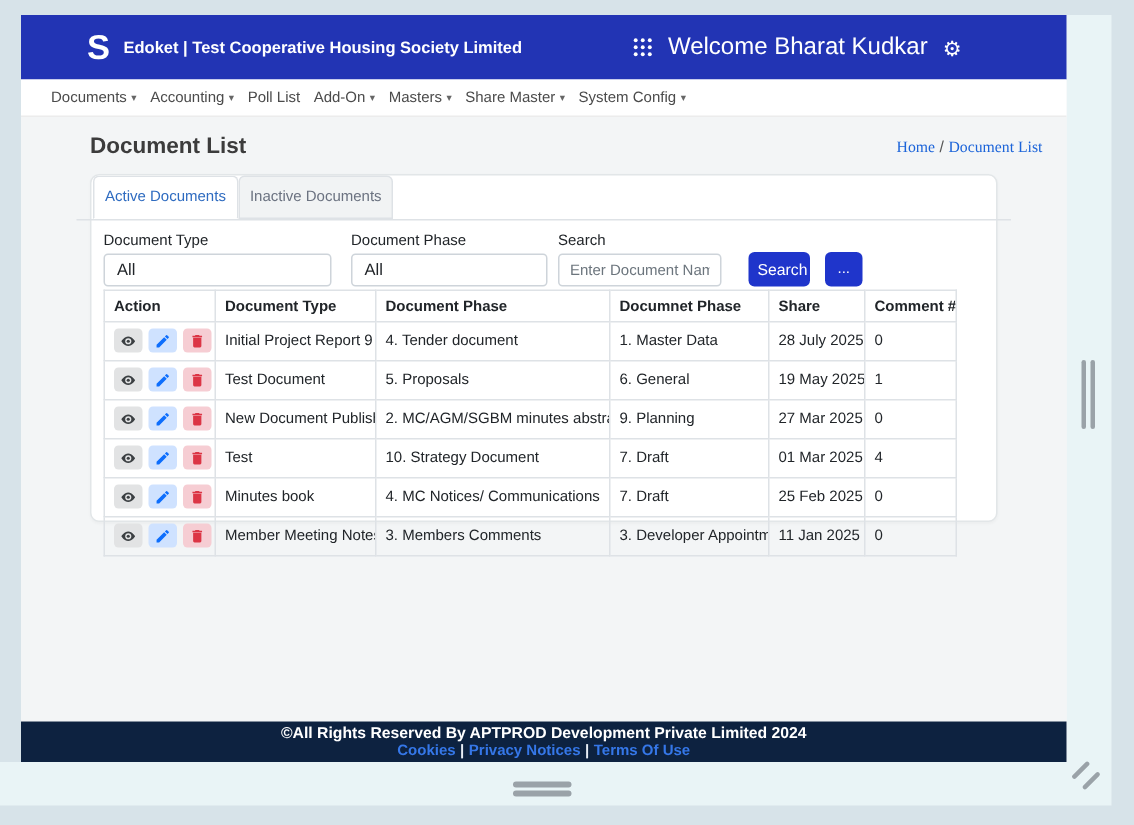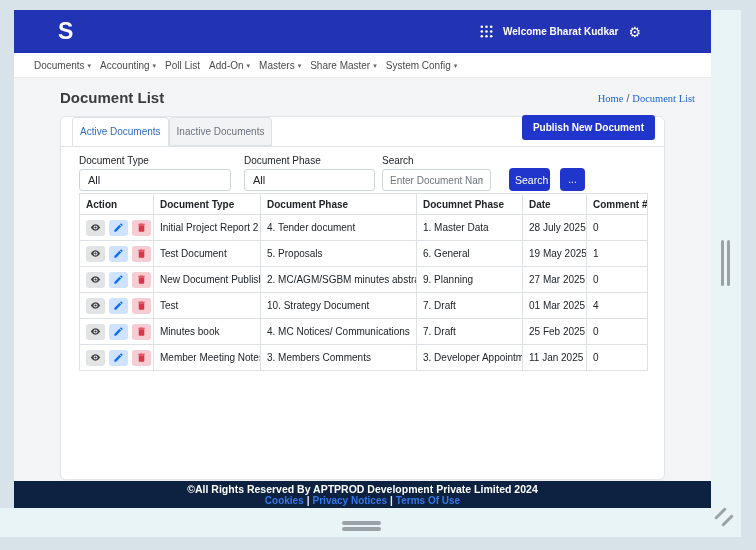--- a/index.html
+++ b/index.html
@@ -14,35 +14,35 @@
   .dbar{position:absolute;width:3px;height:15px;background:#9aa2a8;border-radius:2px;transform:rotate(45deg);}
 
   
   .page{position:absolute;left:14px;top:10px;width:697px;height:498px;background:#ffffff;}
 
   .app-header{position:absolute;top:0;left:0;right:0;height:43px;background:#2234b4;display:flex;align-items:center;padding:0 70px 0 44px;box-sizing:border-box;color:#fff;}
   .logo{font-size:23px;font-weight:bold;line-height:1;margin-right:10px;letter-spacing:-1px;}
   .brand{font-size:11px;font-weight:bold;white-space:nowrap;}
   .hdr-right{margin-left:auto;display:flex;align-items:center;gap:10px;}
   .apps-grid svg{display:block;}
-  .welcome{font-size:10px;font-weight:bold;white-space:nowrap;}
+  .welcome{font-size:16px;font-weight:normal;white-space:nowrap;}
   .gear{font-size:14px;line-height:1;color:#fff;}
 
   .nav-bar{position:absolute;top:43px;left:0;right:0;height:25px;background:#fff;border-bottom:1px solid #ececec;display:flex;align-items:center;padding-left:20px;box-sizing:border-box;gap:9px;}
   .nav-item{font-size:10px;color:#4b4b4b;white-space:nowrap;cursor:pointer;}
   .nav-item .caret{font-size:7px;color:#666;margin-left:3px;vertical-align:1px;}
 
   .page-body{position:absolute;top:68px;left:0;right:0;bottom:27px;background:#f3f5f6;overflow:hidden;}
   .page-head{display:flex;align-items:center;justify-content:space-between;padding:11px 16px 0 46px;}
   .page-title{font-size:15px;font-weight:bold;color:#3c3c3c;}
   .breadcrumb{font-size:10.5px;}
   .breadcrumb .crumb{color:#1c64d9;cursor:pointer;font-family:Liberation Serif, serif;}
   .breadcrumb .sep{color:#555;padding:0 3px;}
 
-  .card{position:relative;margin:10px 0 0 46px;width:605px;height:364px;background:#fff;border:1px solid #e2e6e8;border-radius:6px;box-sizing:border-box;padding:0 18px;box-shadow:0 1px 2px rgba(0,0,0,0.03);}
+  .card{position:relative;margin:10px 0 0 46px;width:605px;height:232px;background:#fff;border:1px solid #e2e6e8;border-radius:6px;box-sizing:border-box;padding:0 8px;box-shadow:0 1px 2px rgba(0,0,0,0.03);}
   .tab-strip{position:relative;height:29px;border-bottom:1px solid #dee2e6;margin:0 -18px;padding-left:11px;display:flex;align-items:stretch;}
   .tab{font-size:10px;padding:0 7px;display:flex;align-items:center;border:1px solid #dee2e6;border-radius:4px 4px 0 0;box-sizing:border-box;cursor:pointer;}
   .tab.active{background:#fff;color:#2e6bc0;border-bottom-color:#fff;}
   .tab.inactive{background:#f1f3f4;color:#6b7280;}
   .publish-btn{position:absolute;right:9px;top:-2px;height:25px;background:#1f35cb;color:#fff;font-size:10px;font-weight:bold;border:none;border-radius:3px;padding:0 11px;cursor:pointer;font-family:"Liberation Sans",sans-serif;}
 
   .filters{display:flex;align-items:flex-end;margin-top:8px;}
   .fgroup{display:flex;flex-direction:column;}
   .flabel{font-size:10px;color:#212529;margin-bottom:3px;}
   .select-box{height:22px;line-height:20px;border:1px solid #ced4da;border-radius:3px;background:#fff;font-size:11px;padding:0 8px;color:#212529;box-sizing:border-box;cursor:pointer;}
@@ -86,20 +86,21 @@
   </div>
   <div>
     <div class="dbar" style="left:719px;top:506px;"></div>
     <div class="dbar" style="left:726px;top:513px;"></div>
   </div>
 
   <div class="page">
 
     <div class="app-header">
       <span class="logo">S</span>
+      <span class="brand">Edoket | Test Cooperative Housing Society Limited</span>
       <span class="hdr-right">
         <span class="apps-grid">
           <svg width="13" height="13" viewBox="0 0 13 13" fill="#ffffff">
             <circle cx="1.8" cy="1.8" r="1.3"></circle>
               <circle cx="6.5" cy="1.8" r="1.3"></circle>
               <circle cx="11.2" cy="1.8" r="1.3"></circle>
             <circle cx="1.8" cy="6.5" r="1.3"></circle>
               <circle cx="6.5" cy="6.5" r="1.3"></circle>
               <circle cx="11.2" cy="6.5" r="1.3"></circle>
             <circle cx="1.8" cy="11.2" r="1.3"></circle>
@@ -127,21 +128,20 @@
         <span class="page-title">Document List</span>
         <span class="breadcrumb">
           <span class="crumb">Home</span><span class="sep">/</span><span class="crumb">Document List</span>
         </span>
       </div>
 
       <div class="card">
         <div class="tab-strip">
           <div class="tab active">Active Documents</div>
             <div class="tab inactive">Inactive Documents</div>
-            <button class="publish-btn">Publish New Document</button>
         </div>
 
         <div class="filters">
           <div class="fgroup g-type">
             <span class="flabel">Document Type</span>
             <div class="select-box">All</div>
           </div>
           <div class="fgroup g-phase">
             <span class="flabel">Document Phase</span>
             <div class="select-box">All</div>
@@ -162,21 +162,21 @@
               <col style="width:106px">
               <col style="width:64px">
               <col style="width:61px">
           </colgroup>
           <thead>
               <tr>
                 <th>Action</th>
                 <th>Document Type</th>
                 <th>Document Phase</th>
                 <th>Documnet Phase</th>
-                <th>Date</th>
+                <th>Share</th>
                 <th>Comment #</th>
               </tr>
             </thead>
           <tbody>
               <tr>
                 <td><button class="icon-btn btn-view">
                     <span style="display:inline-flex">
                       <svg viewBox="0 0 24 24" width="11" height="11" fill="currentColor">
                         <path d="M12 5C6 5 2 12 2 12s4 7 10 7 10-7 10-7-4-7-10-7zm0 11.5A4.5 4.5 0 1 1 16.5 12 4.5 4.5 0 0 1 12 16.5z"></path>
                         <circle cx="12" cy="12" r="2.3"></circle>
@@ -188,21 +188,21 @@
                         <path d="M3 17.25V21h3.75L17.81 9.94l-3.75-3.75L3 17.25zM20.71 7.04a1 1 0 0 0 0-1.41l-2.34-2.34a1 1 0 0 0-1.41 0l-1.83 1.83 3.75 3.75 1.83-1.83z"></path>
                       </svg>
                     </span>
                   </button><button class="icon-btn btn-delete">
                     <span style="display:inline-flex">
                       <svg viewBox="0 0 24 24" width="11" height="11" fill="currentColor">
                         <path d="M6 19a2 2 0 0 0 2 2h8a2 2 0 0 0 2-2V7H6v12zM19 4h-3.5l-1-1h-5l-1 1H5v2h14V4z"></path>
                       </svg>
                     </span>
                   </button></td>
-                <td>Initial Project Report 2</td>
+                <td>Initial Project Report 9</td>
                 <td>4. Tender document</td>
                 <td>1. Master Data</td>
                 <td>28 July 2025</td>
                 <td>0</td>
               </tr>
               <tr>
                 <td><button class="icon-btn btn-view">
                     <span style="display:inline-flex">
                       <svg viewBox="0 0 24 24" width="11" height="11" fill="currentColor">
                         <path d="M12 5C6 5 2 12 2 12s4 7 10 7 10-7 10-7-4-7-10-7zm0 11.5A4.5 4.5 0 1 1 16.5 12 4.5 4.5 0 0 1 12 16.5z"></path>

